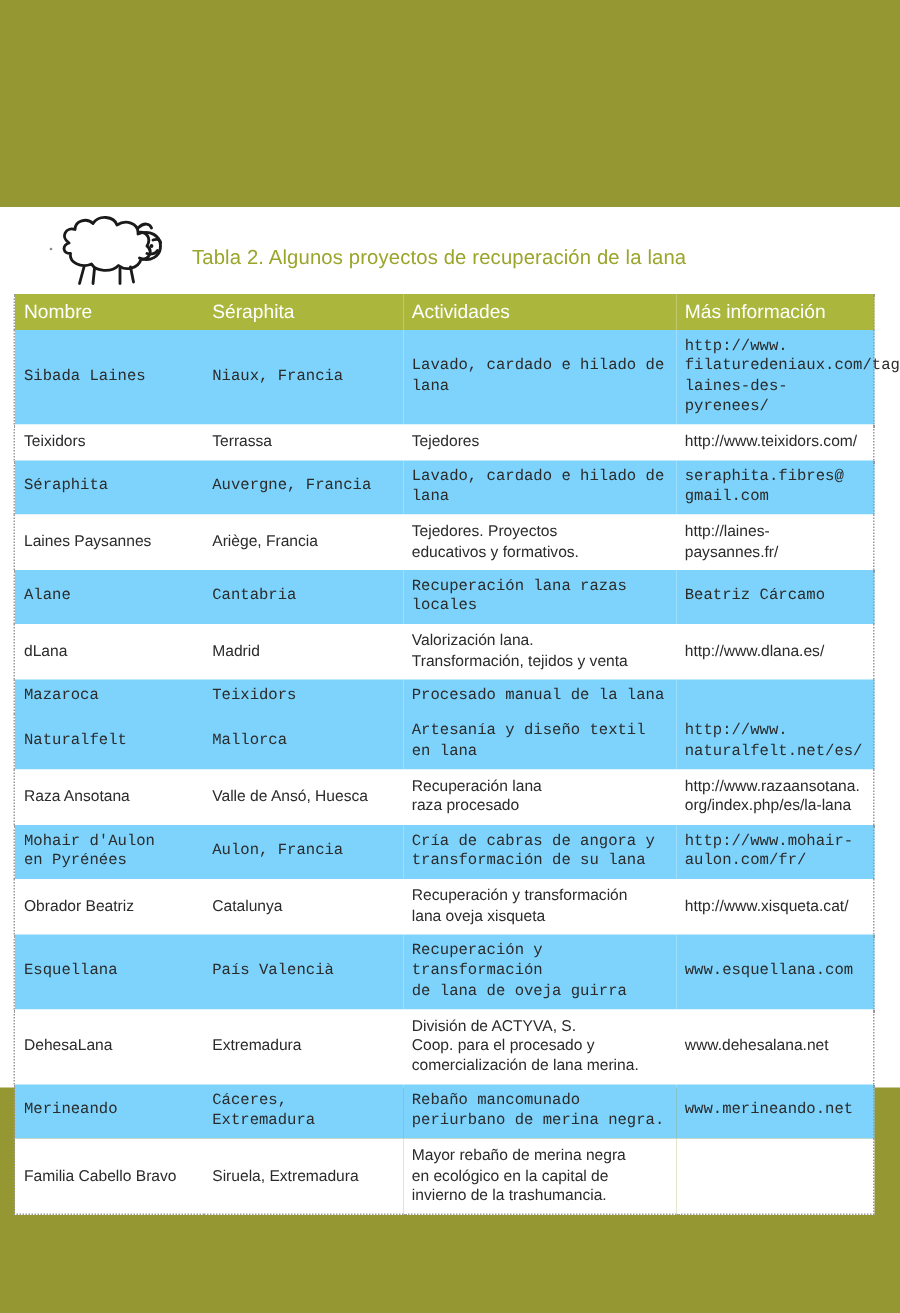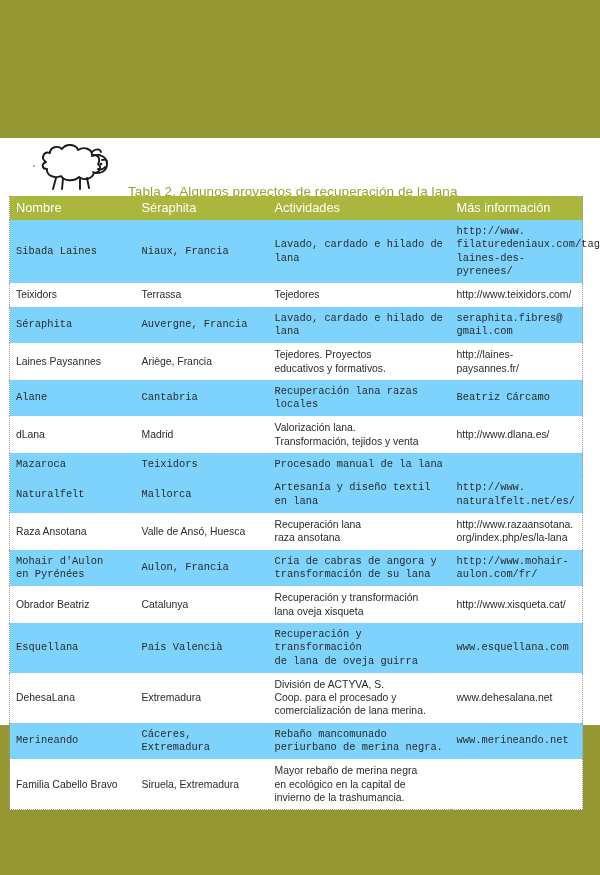--- a/index.html
+++ b/index.html
@@ -39,21 +39,20 @@
     height: 52px;
   }
   .table-title {
     position: absolute;
     left: 128px;
     top: 26px;
     font-size: 13.5px;
     color: #9aa52b;
     letter-spacing: 0.1px;
     white-space: nowrap;
-    margin-top: 20px;
   }
   .wool-table {
     position: absolute;
     left: 9px;
     top: 58px;
     width: 573px;
     border-collapse: collapse;
     table-layout: fixed;
     border-left: 1px dotted #9a9a9a;
     border-right: 1px dotted #9a9a9a;
@@ -186,21 +185,21 @@
             <td class="cell-nowrap">Naturalfelt</td>
             <td class="cell-nowrap">Mallorca</td>
             <td class="cell-nowrap">Artesanía y diseño textil en lana</td>
             <td class="cell-nowrap">http://www.
 naturalfelt.net/es/</td>
           </tr>
           <tr class="plain">
             <td class="cell-nowrap">Raza Ansotana</td>
             <td class="cell-nowrap">Valle de Ansó, Huesca</td>
             <td class="cell-nowrap">Recuperación lana
-raza ansotana</td>
+raza procesado</td>
             <td class="cell-nowrap">http://www.razaansotana.
 org/index.php/es/la-lana</td>
           </tr>
           <tr class="shade">
             <td class="cell-nowrap">Mohair d'Aulon
 en Pyrénées</td>
             <td class="cell-nowrap">Aulon, Francia</td>
             <td class="cell-nowrap">Cría de cabras de angora y
 transformación de su lana</td>
             <td class="cell-nowrap">http://www.mohair-

